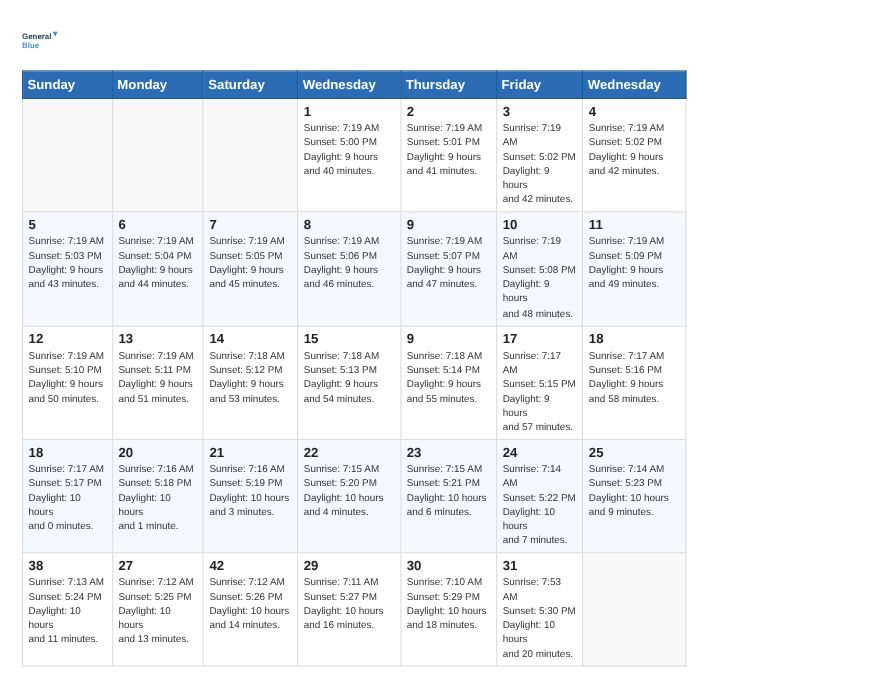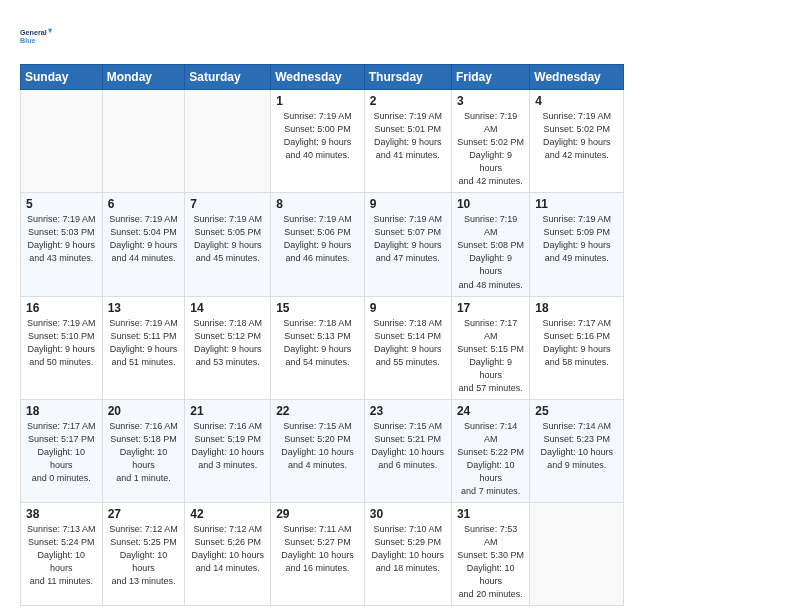--- a/index.html
+++ b/index.html
@@ -72,21 +72,20 @@
       font-size: 12px;
       font-weight: bold;
       color: #222;
       display: block;
       margin-bottom: 2px;
     }
     .day-info {
       font-size: 9px;
       color: #333;
       line-height: 1.45;
-      text-align: center;
     }
     .empty-cell {
       background: #f9f9f9 !important;
     }
   </style>
 </head>
 <body>
 
 <div class="page">
   <div class="header-row">
@@ -195,21 +194,21 @@
           <td>
             <span class="day-num">11</span>
             <div class="day-info" style="white-space: pre-line;">Sunrise: 7:19 AM
 Sunset: 5:09 PM
 Daylight: 9 hours
 and 49 minutes.</div>
           </td>
         </tr>
         <tr>
           <td>
-            <span class="day-num">16</span>
+            <span class="day-num">12</span>
             <div class="day-info" style="white-space: pre-line;">Sunrise: 7:19 AM
 Sunset: 5:10 PM
 Daylight: 9 hours
 and 50 minutes.</div>
           </td>
           <td>
             <span class="day-num">13</span>
             <div class="day-info" style="white-space: pre-line;">Sunrise: 7:19 AM
 Sunset: 5:11 PM
 Daylight: 9 hours

